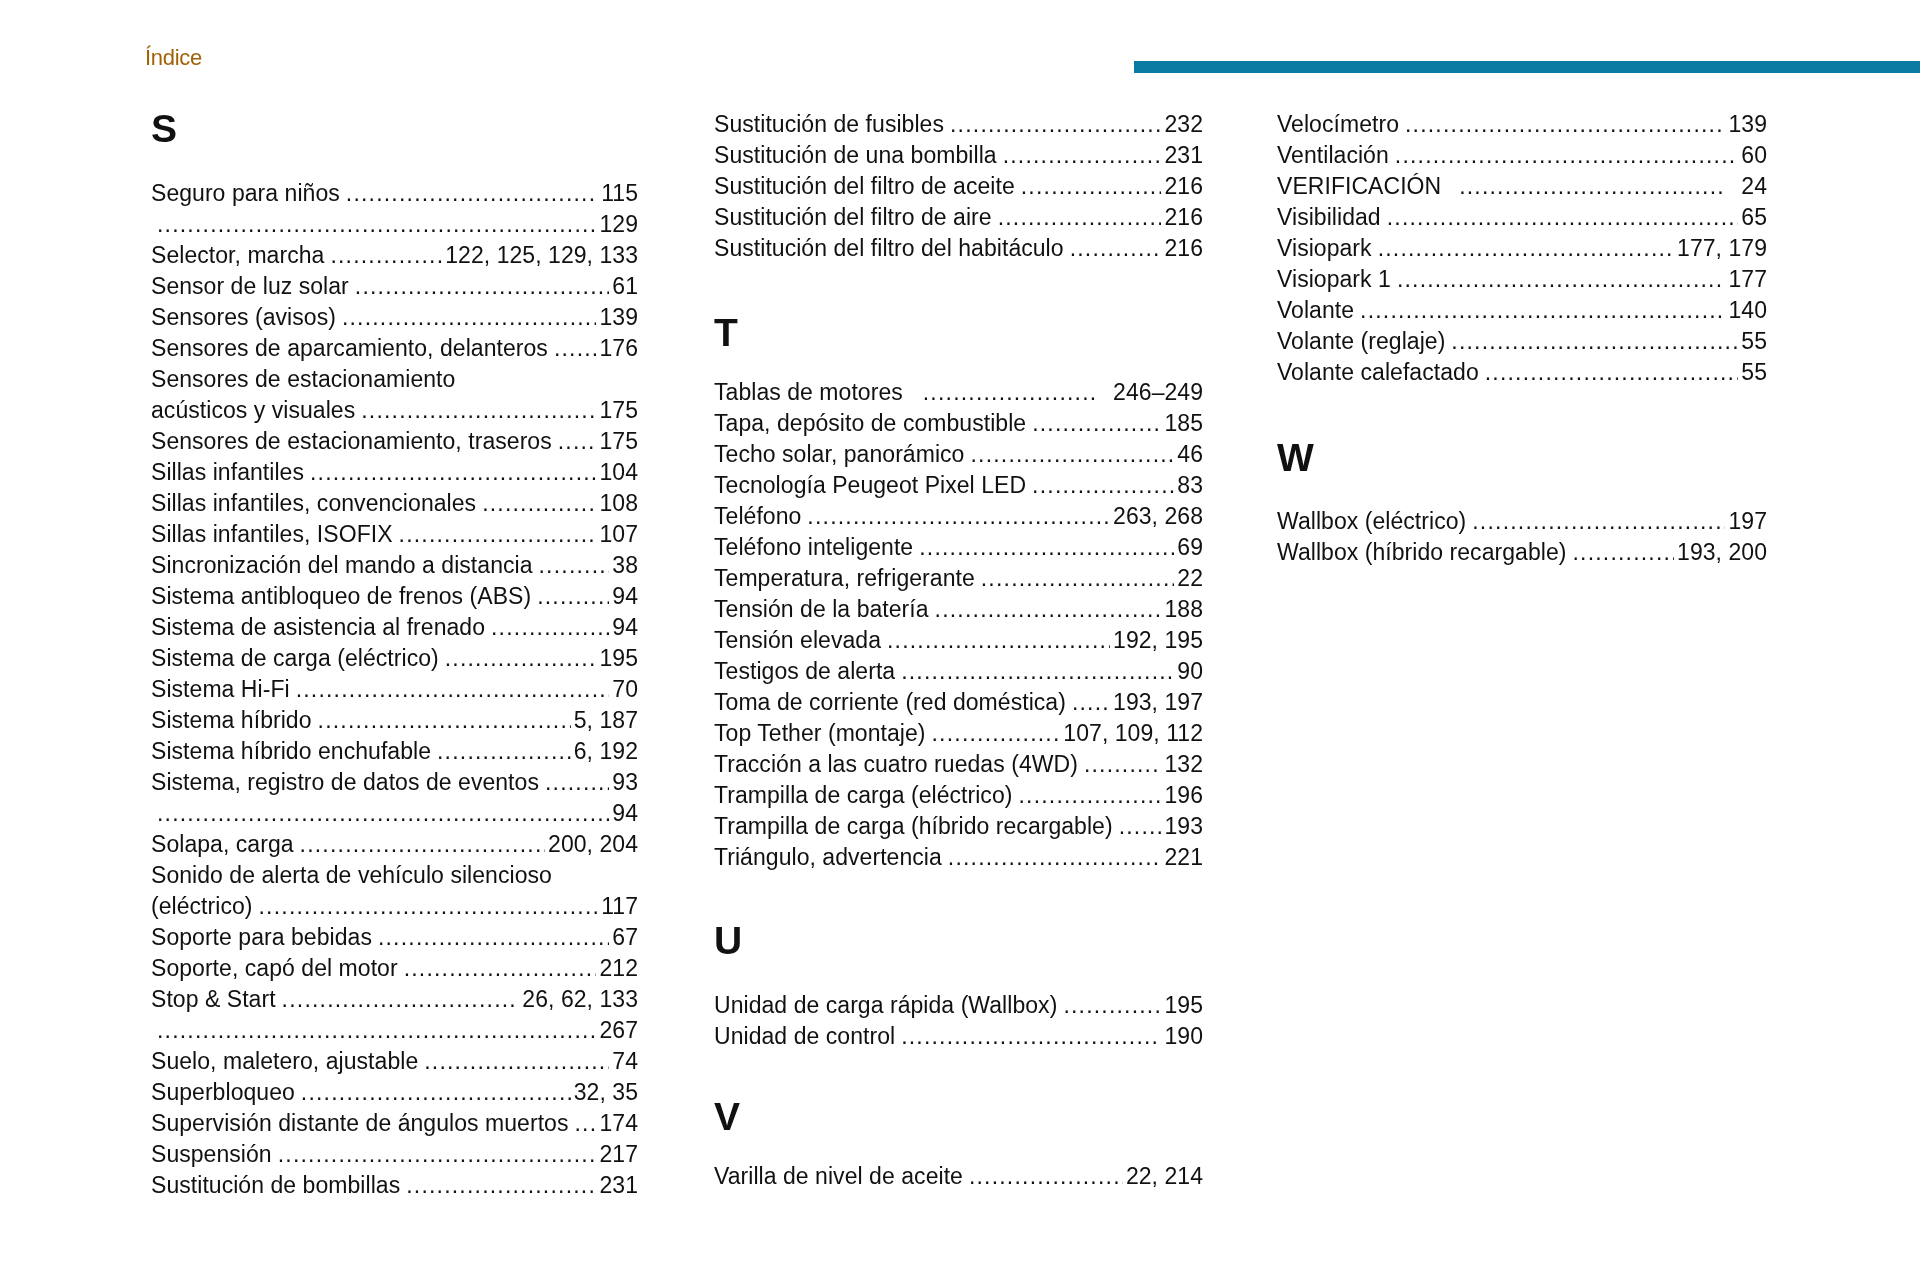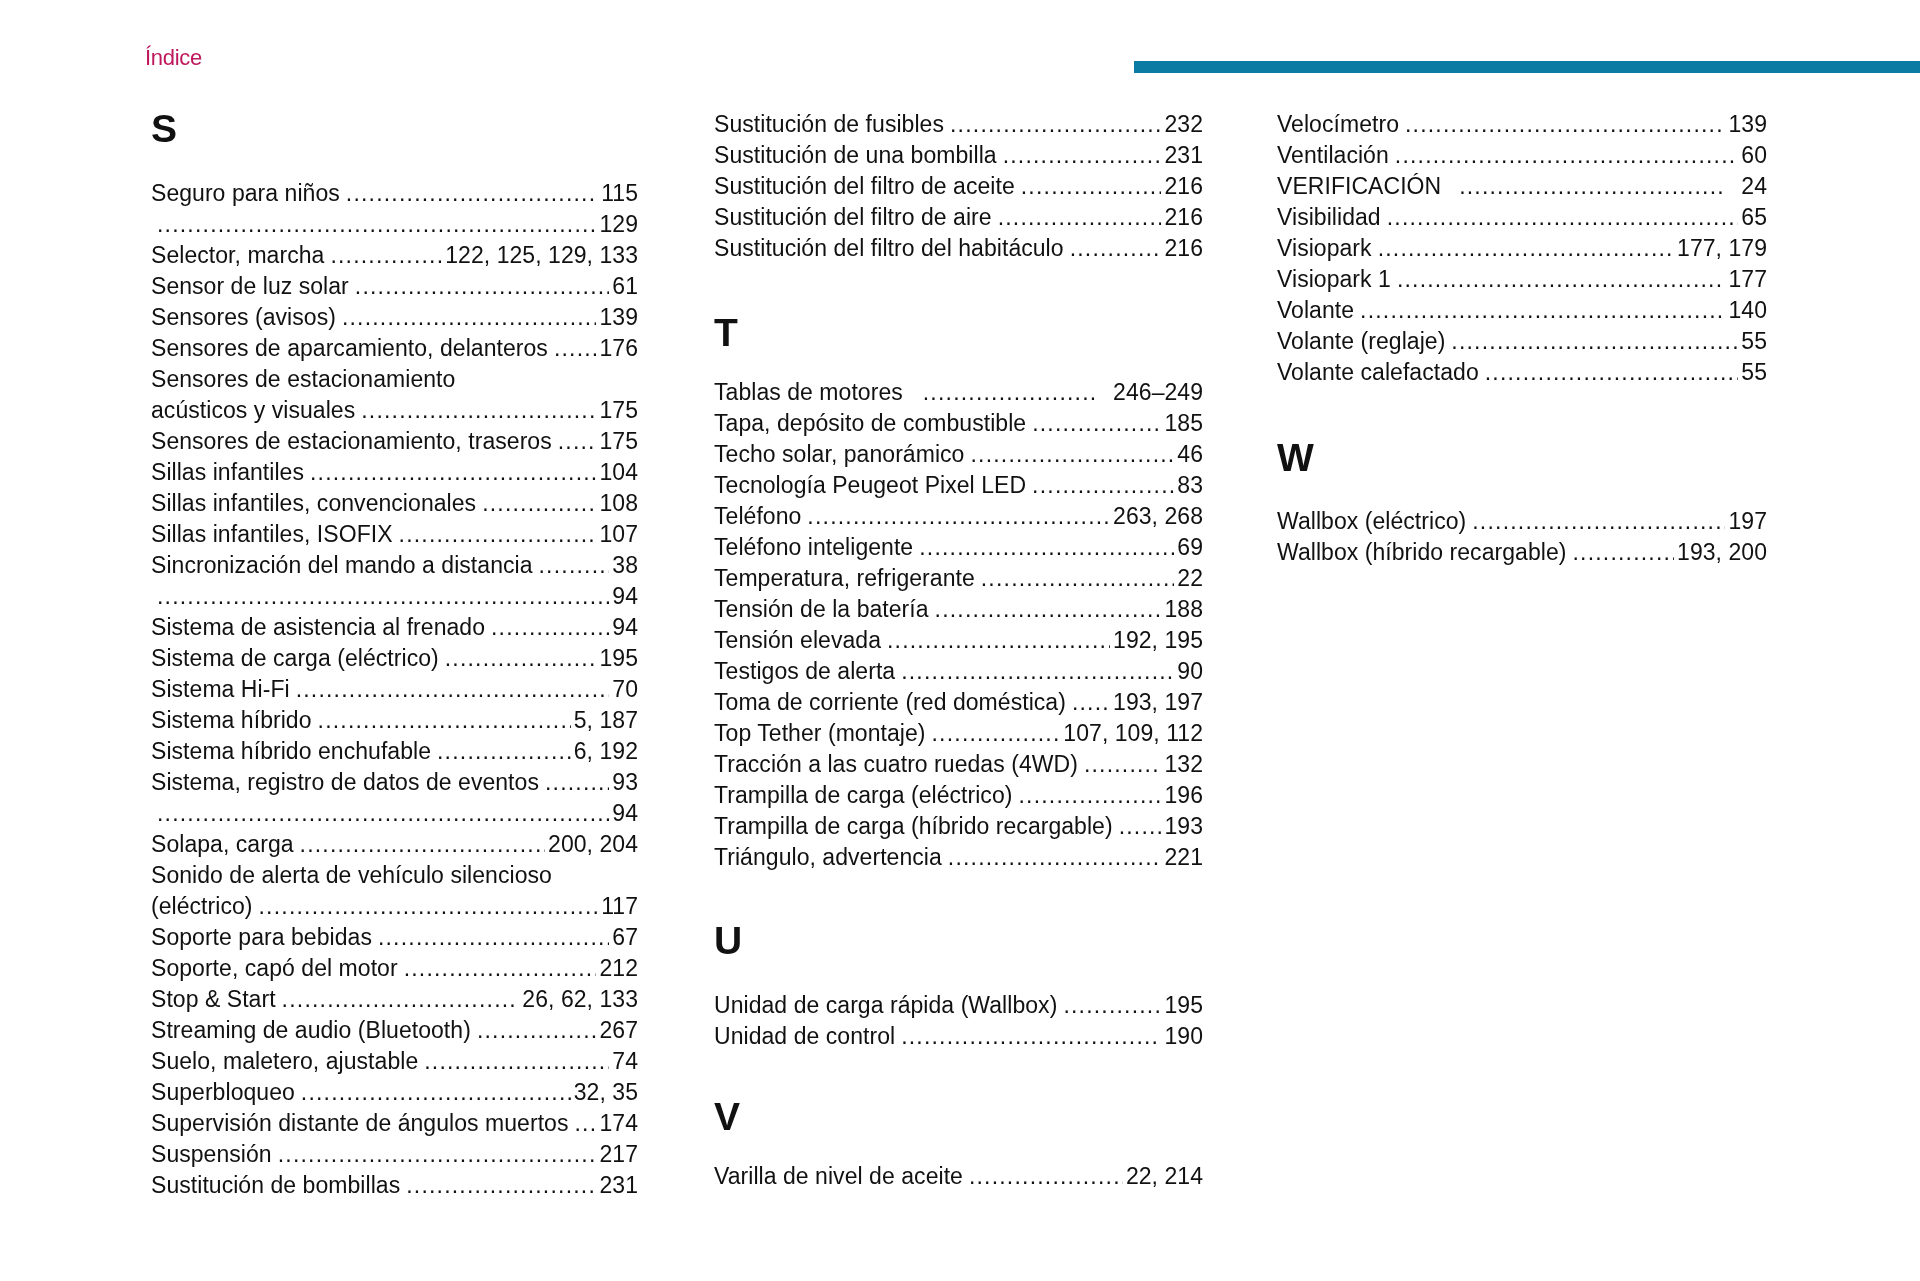--- a/index.html
+++ b/index.html
@@ -14,21 +14,21 @@
     overflow: hidden;
     font-family: "Liberation Sans", sans-serif;
     color: #111111;
   }
   .header-title {
     position: absolute;
     left: 145px;
     top: 45px;
     font-size: 22px;
     line-height: 26px;
-    color: #be185d;
+    color: #a16207;
     letter-spacing: -0.3px;
   }
   .header-bar {
     position: absolute;
     left: 1134px;
     top: 61px;
     width: 786px;
     height: 12px;
     background: #0b7ba4;
   }
@@ -144,20 +144,21 @@
       <span class="label">Sillas infantiles, ISOFIX</span>
       <span class="dots"></span>
       <span class="pages">107</span>
     </div>
     <div class="entry" style="top: 550px;">
       <span class="label">Sincronización del mando a distancia</span>
       <span class="dots"></span>
       <span class="pages">38</span>
     </div>
     <div class="entry" style="top: 581px;">
+      <span class="label">Sistema antibloqueo de frenos (ABS)</span>
       <span class="dots"></span>
       <span class="pages">94</span>
     </div>
     <div class="entry" style="top: 612px;">
       <span class="label">Sistema de asistencia al frenado</span>
       <span class="dots"></span>
       <span class="pages">94</span>
     </div>
     <div class="entry" style="top: 643px;">
       <span class="label">Sistema de carga (eléctrico)</span>
@@ -212,21 +213,20 @@
       <span class="label">Soporte, capó del motor</span>
       <span class="dots"></span>
       <span class="pages">212</span>
     </div>
     <div class="entry" style="top: 984px;">
       <span class="label">Stop &amp; Start</span>
       <span class="dots"></span>
       <span class="pages">26, 62, 133</span>
     </div>
     <div class="entry" style="top: 1015px;">
-      <span class="label">Streaming de audio (Bluetooth)</span>
       <span class="dots"></span>
       <span class="pages">267</span>
     </div>
     <div class="entry" style="top: 1046px;">
       <span class="label">Suelo, maletero, ajustable</span>
       <span class="dots"></span>
       <span class="pages">74</span>
     </div>
     <div class="entry" style="top: 1077px;">
       <span class="label">Superbloqueo</span>

